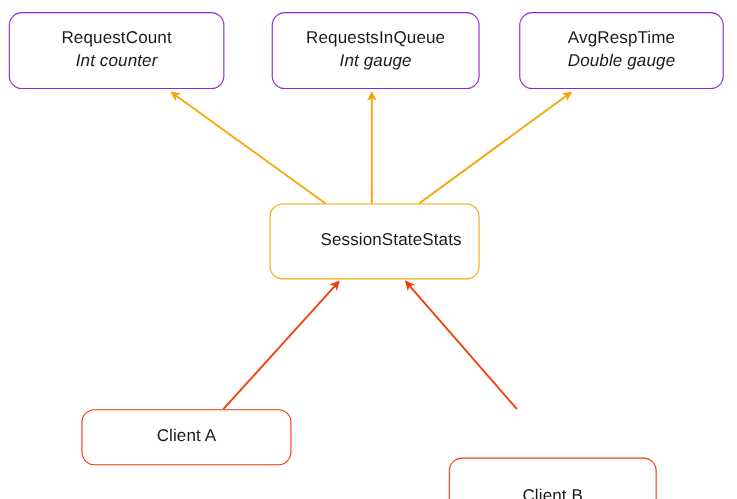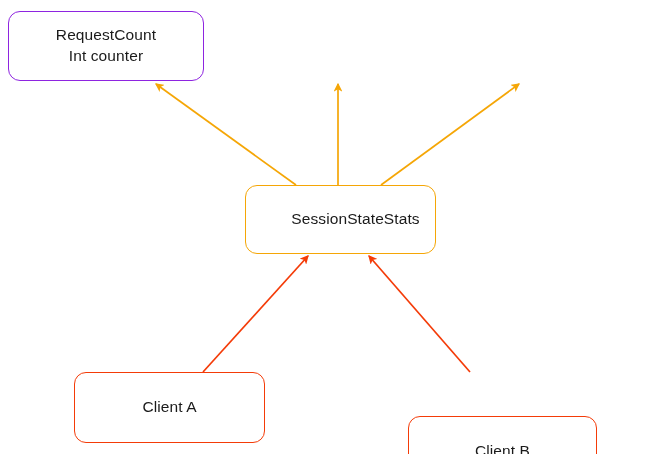--- a/index.html
+++ b/index.html
@@ -35,20 +35,21 @@
     align-items: center;
     justify-content: center;
     text-align: center;
     color: #1a1a1a;
     font-size: 15.5px;
     line-height: 1.35;
     letter-spacing: 0.1px;
   }
   .node .line2 {
     display: block;
+    font-style: italic;
   }
   .metric-node { border-color: #8e24e0; }
   .stats-node  { border-color: #f5a606; }
   .client-node { border-color: #f43b08; }
 </style>
 </head>
 <body>
 
 <div id="canvas">
 
@@ -71,27 +72,35 @@
     <line x1="203" y1="372" x2="308" y2="256" stroke="#f43b08" stroke-width="1.7" marker-end="url(#arrow-red)"></line>
 
     <line x1="470" y1="372" x2="369" y2="256" stroke="#f43b08" stroke-width="1.7" marker-end="url(#arrow-red)"></line>
   </svg>
 
   <div class="node metric-node" style="left:8px; top:11px; width:196px; height:70px;">
     <span>RequestCount</span>
     <span class="line2">Int counter</span>
   </div>
 
+  <div class="node metric-node" style="left:247px; top:11px; width:189px; height:70px;">
+    <span>RequestsInQueue</span>
+    <span class="line2">Int gauge</span>
+  </div>
 
+  <div class="node metric-node" style="left:472px; top:11px; width:186px; height:70px;">
+    <span>AvgRespTime</span>
+    <span class="line2">Double gauge</span>
+  </div>
 
   <div class="node stats-node" style="left:245px; top:185px; width:191px; height:69px;padding-left:30px;">
     <span>SessionStateStats</span>
   </div>
 
-  <div class="node client-node" style="left:74px; top:372px; width:191px; height:71px;justify-content:center;">
+  <div class="node client-node" style="left:74px; top:372px; width:191px; height:51px;justify-content:center;">
     <span>Client A</span>
   </div>
 
   <div class="node client-node" style="left:408px; top:372px; width:189px; height:71px;margin-top:44px;">
     <span>Client B</span>
   </div>
 
 </div>
 
 </body></html>

